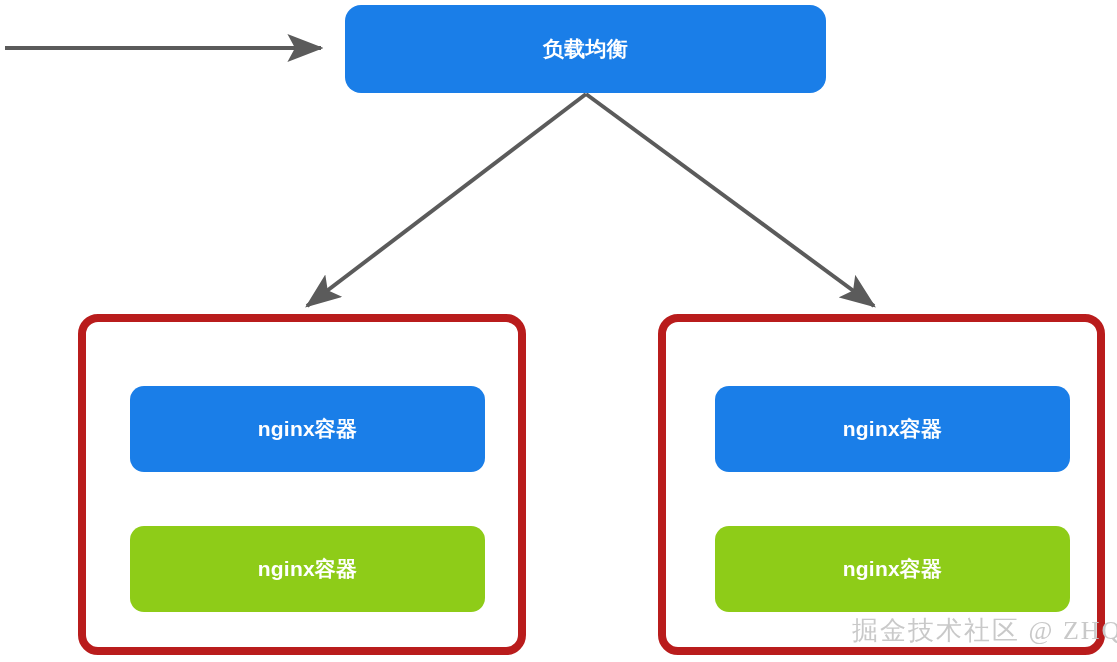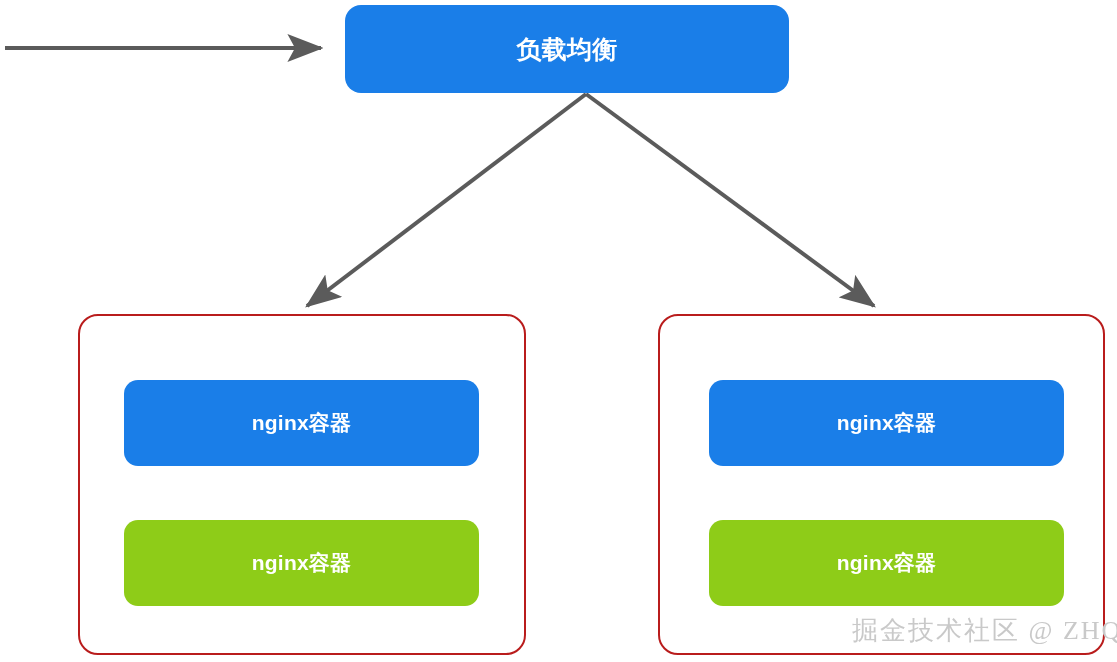--- a/index.html
+++ b/index.html
@@ -40,31 +40,31 @@
     letter-spacing: 0.2px;
     white-space: nowrap;
     user-select: none;
   }
   .node-blue  { background: #1a7ee8; }
   .node-green { background: #8ecc18; }
 
   #lb-node {
     left: 345px;
     top: 5px;
-    width: 444px;
+    width: 481px;
     height: 88px;
     border-radius: 16px;
-    font-size: 25px;
+    font-size: 21px;
   }
 
   
   .host-box {
     position: absolute;
     box-sizing: border-box;
-    border: 2px solid #b91c1c;
+    border: 8px solid #b91c1c;
     border-radius: 20px;
     background: #ffffff;
   }
   #host-left {
     left: 78px;
     top: 314px;
     width: 448px;
     height: 341px;
   }
   #host-right {

